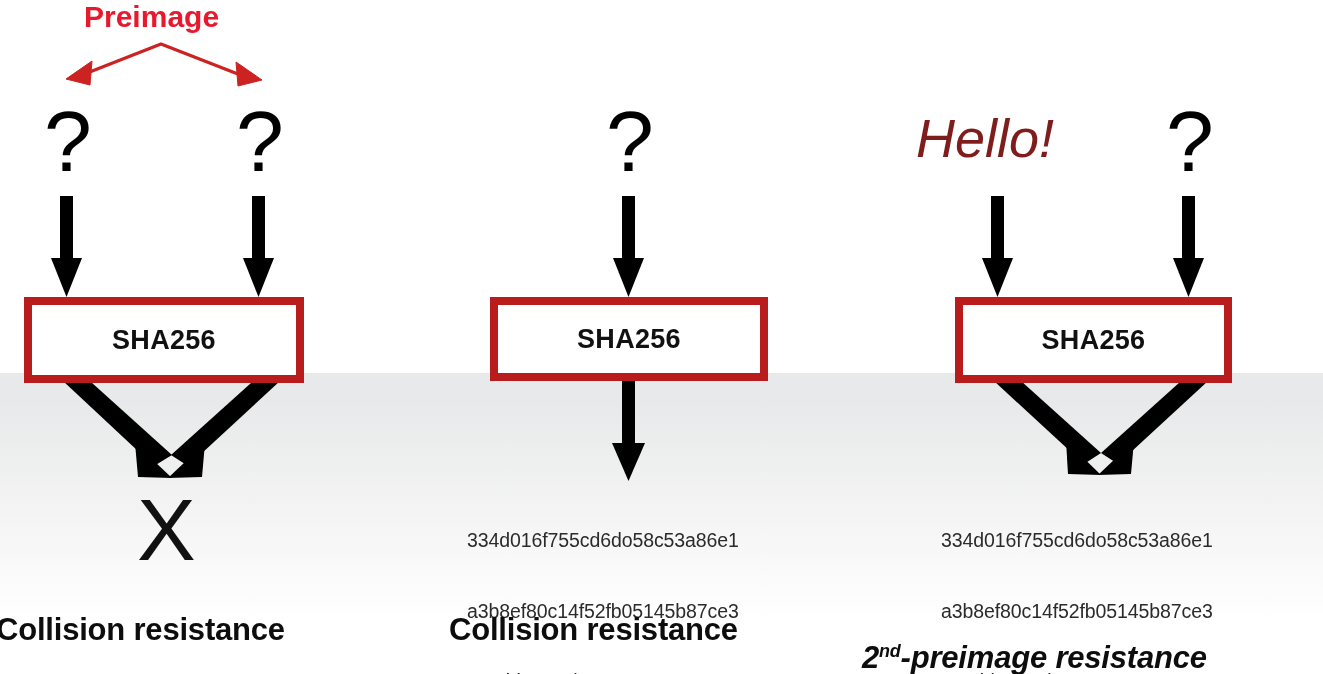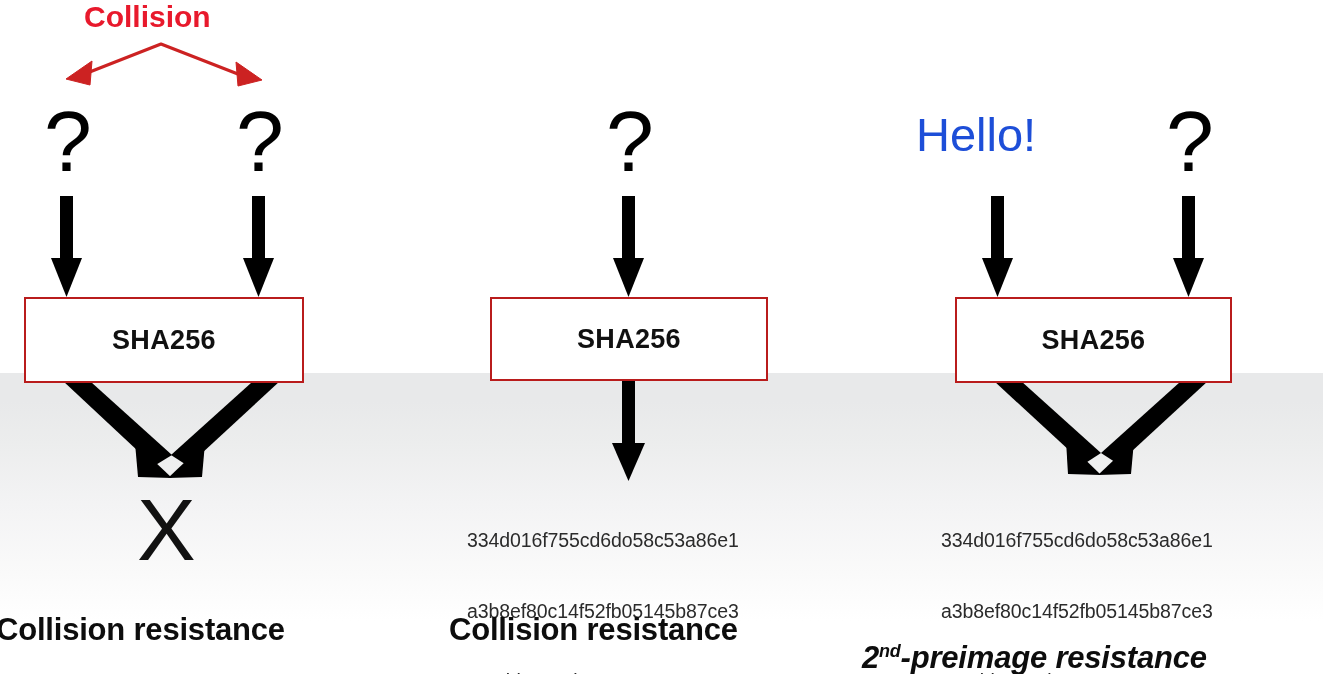--- a/index.html
+++ b/index.html
@@ -55,29 +55,30 @@
     color: #e8192c;
     letter-spacing: 0px;
   }
   .qmark {
     font-size: 86px;
     font-weight: normal;
     line-height: 1;
     color: #000;
   }
   .hello {
-    font-size: 47px;
+    font-size: 54px;
     font-weight: normal;
     line-height: 1;
-    color: #1d4ed8;
+    color: #7f1d1d;
+    font-style: italic;
   }
   .sha-box {
     position: absolute;
     box-sizing: border-box;
-    border: 2px solid #b91c1c;
+    border: 8px solid #b91c1c;
     background: #ffffff;
     display: flex;
     align-items: center;
     justify-content: center;
     z-index: 3;
   }
   .sha-label {
     font-size: 27px;
     font-weight: bold;
     color: #111;
@@ -169,21 +170,21 @@
     <g fill="#000">
       <polygon points="994,381 1012,373 1101,453 1084,464"></polygon>
       <polygon points="1066,441 1101,475 1068,474"></polygon>
     </g>
     <g fill="#000">
       <polygon points="1190,373 1208,381 1118,464 1101,453"></polygon>
       <polygon points="1134,441 1098,475 1131,474"></polygon>
     </g>
   </svg>
 
-  <div class="txt different-label">Collision</div>
+  <div class="txt different-label">Preimage</div>
 
   <div class="txt qmark" style="left:44px; top:98px;">?</div>
   <div class="txt qmark" style="left:236px; top:98px;">?</div>
 
   <div class="sha-box" style="left:24px; top:297px; width:280px; height:86px;">
     <span class="sha-label">SHA256</span>
   </div>
 
   <div class="txt x-mark" style="left:137px; top:486px;">X</div>
 

